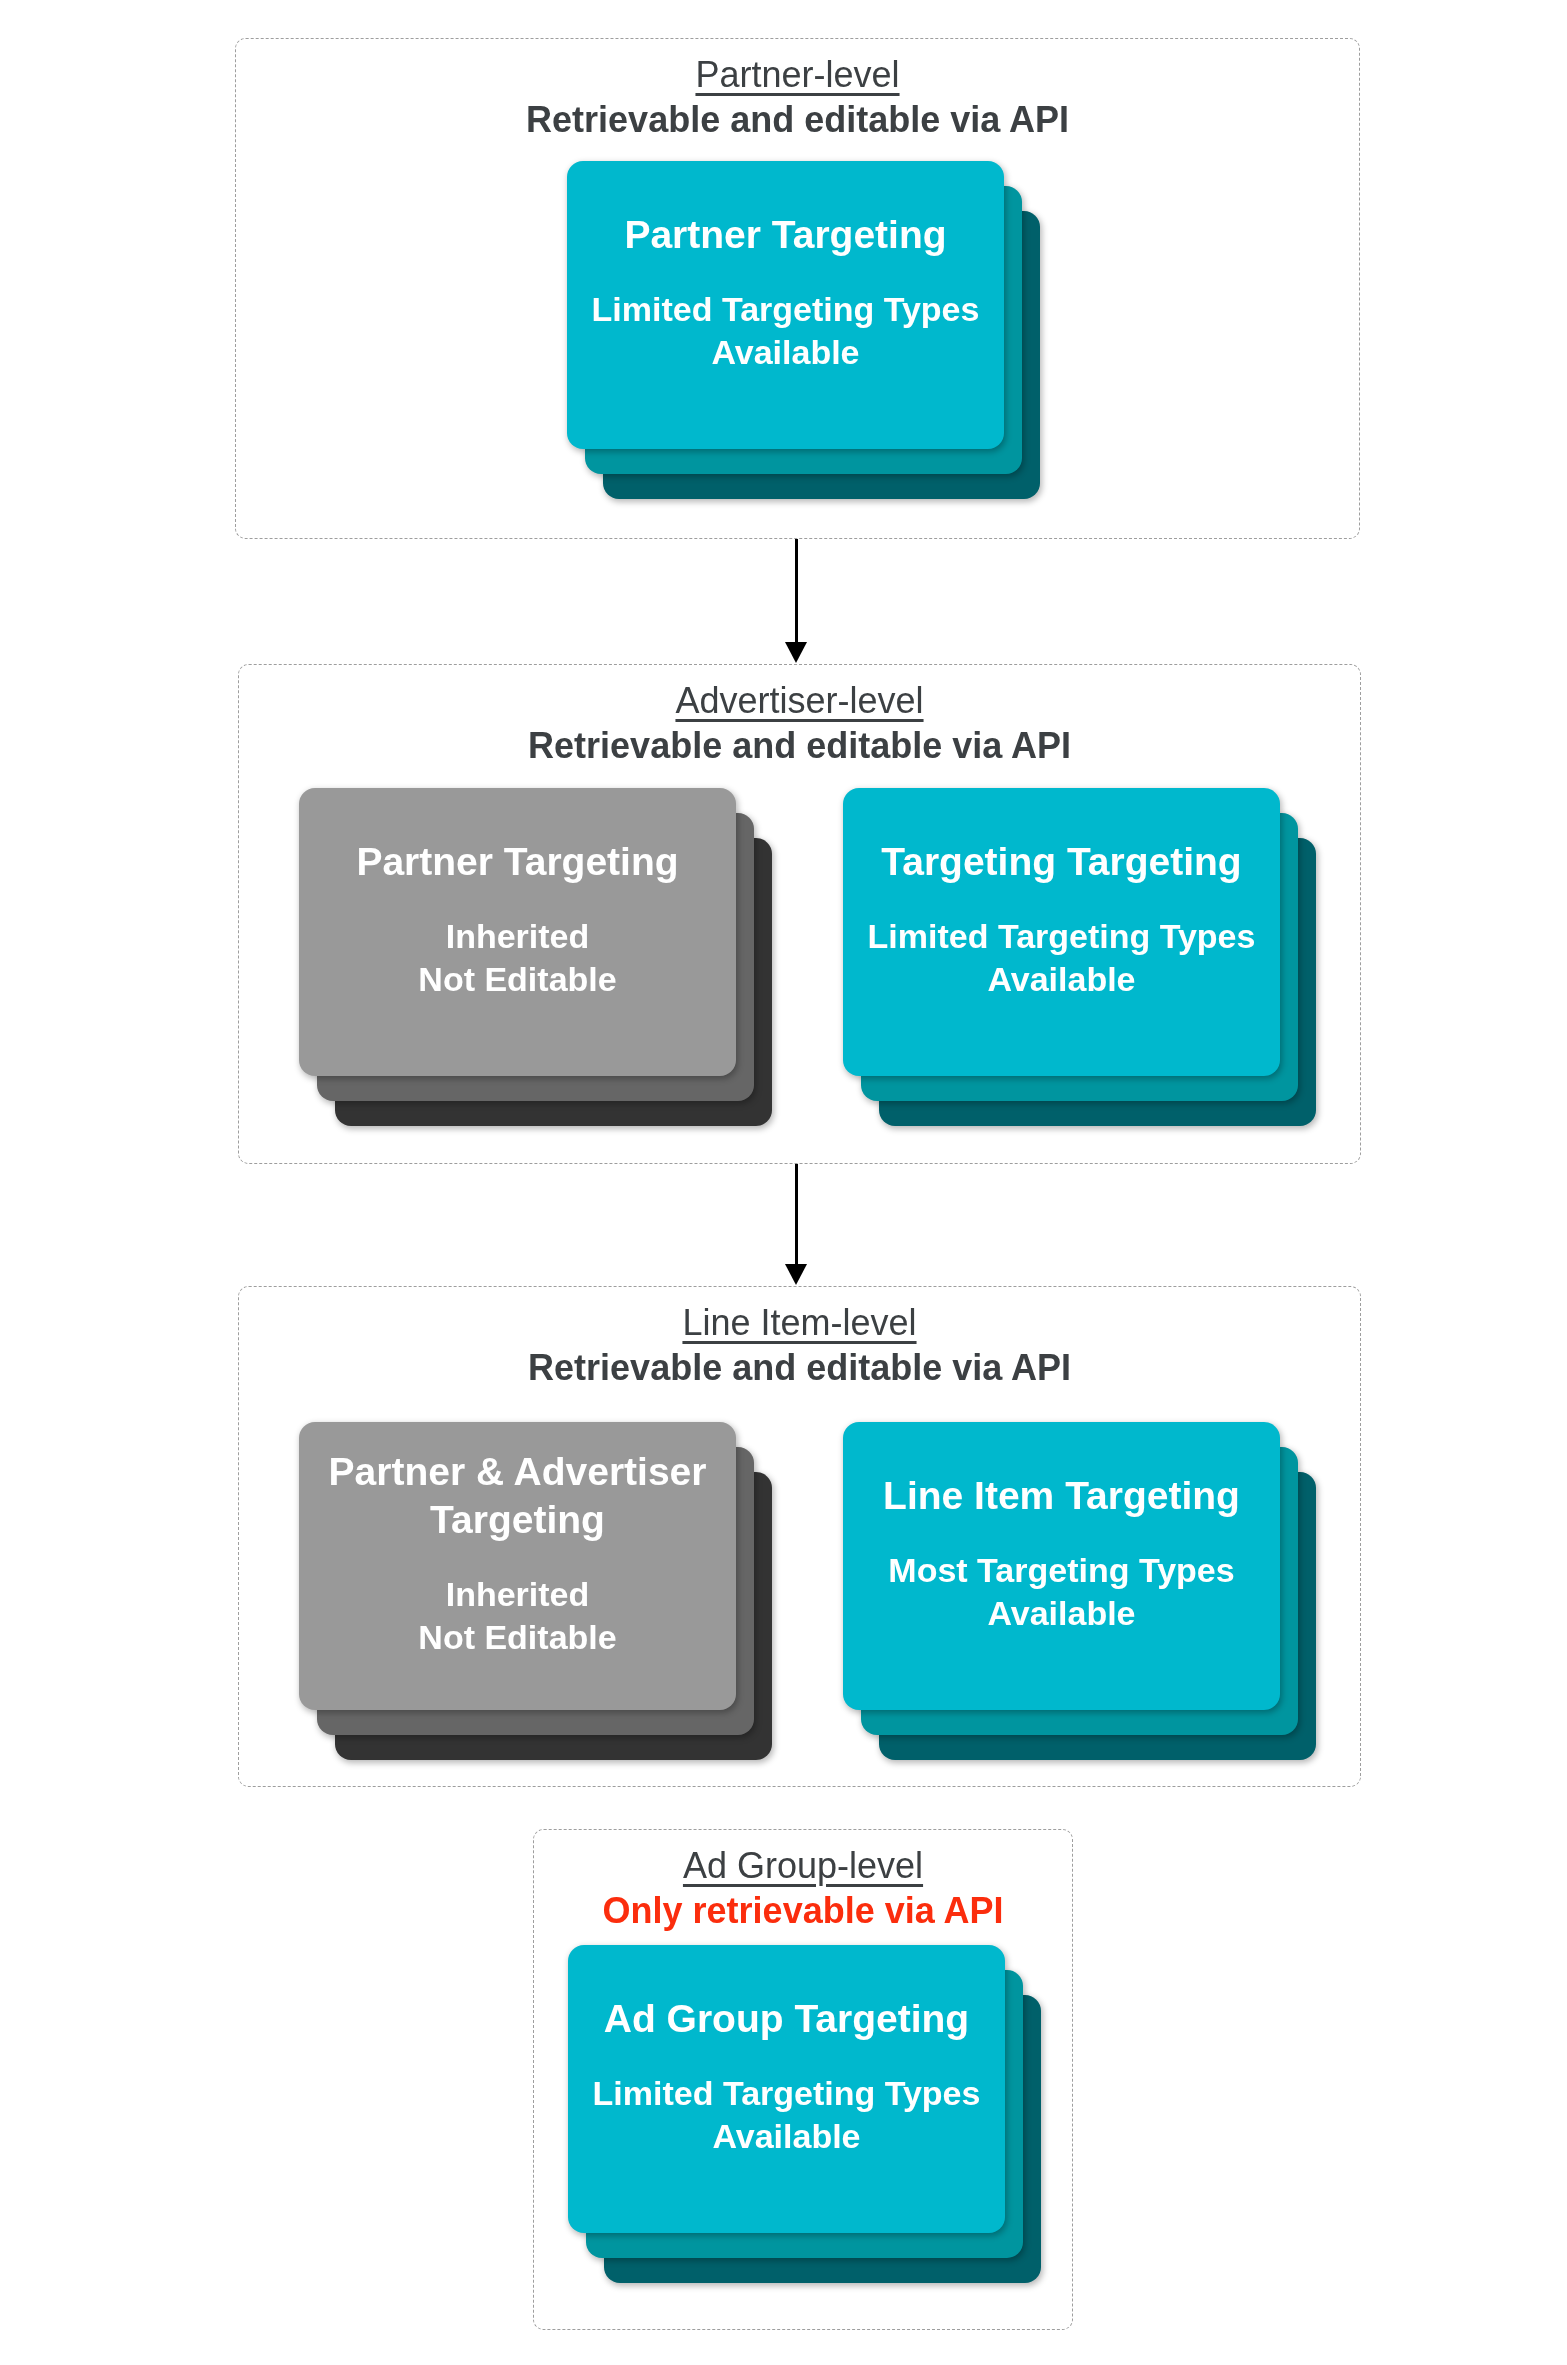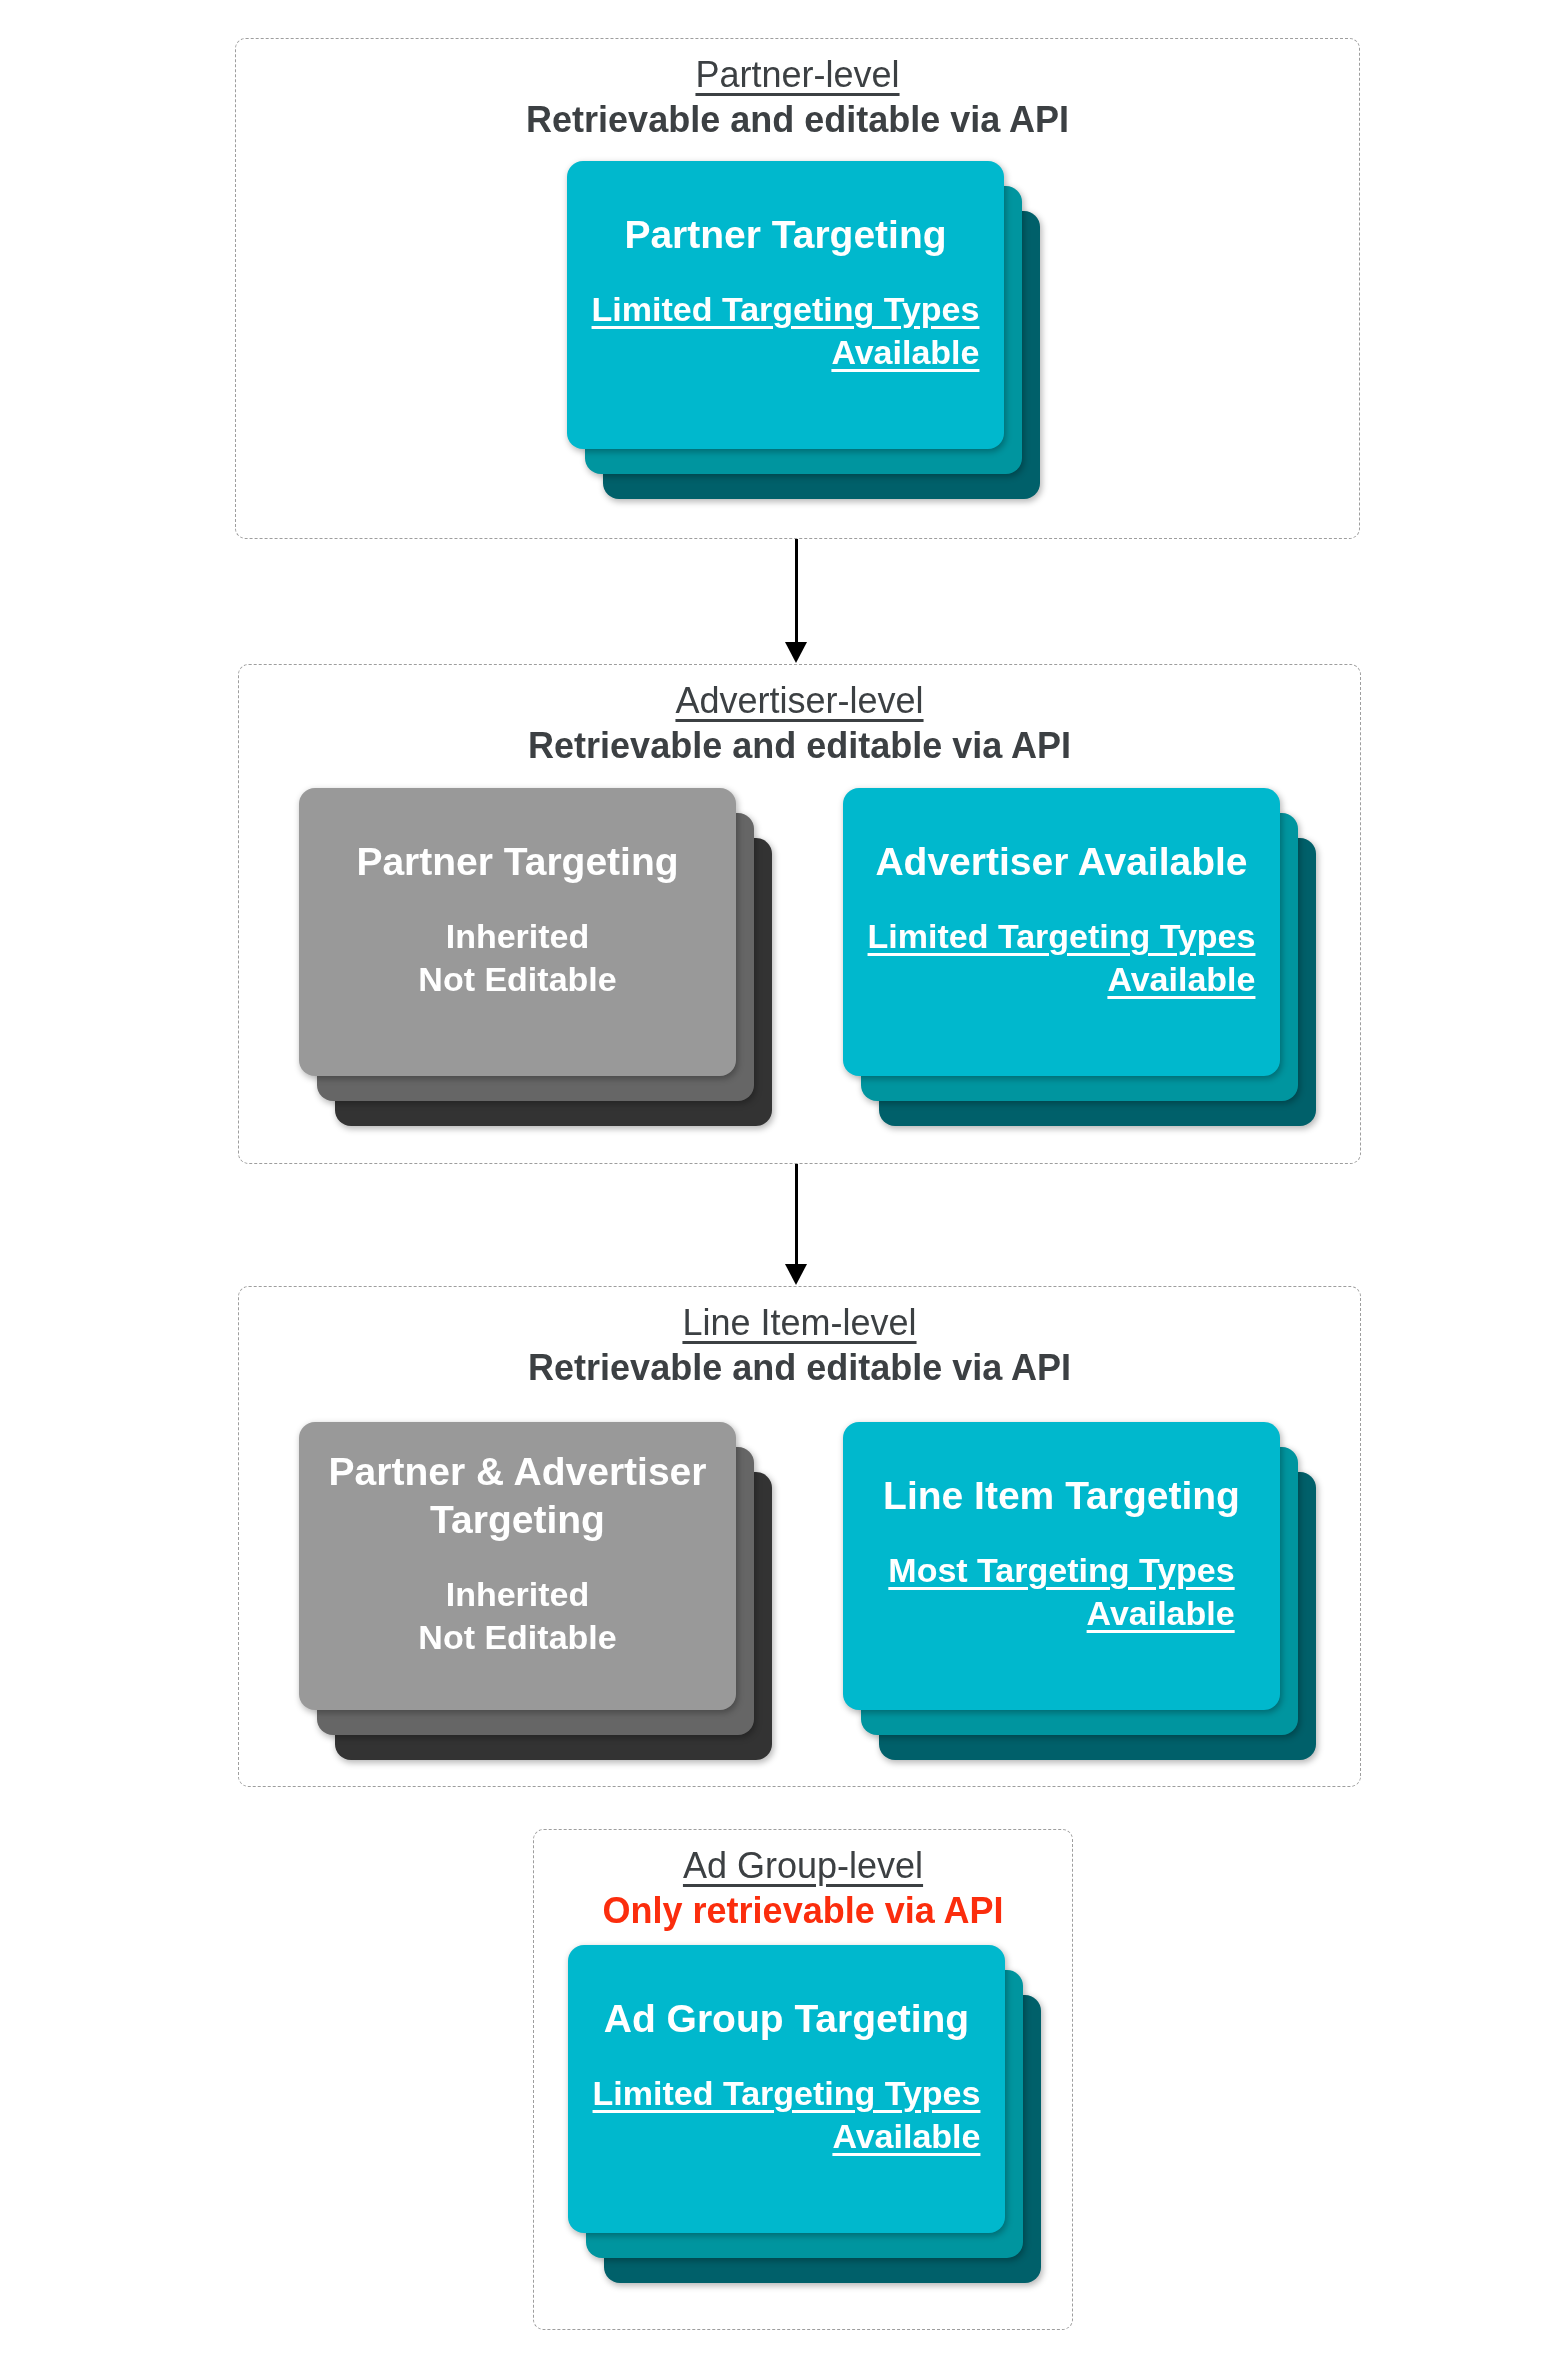--- a/index.html
+++ b/index.html
@@ -31,21 +31,21 @@
   .back{left:36px;top:50px;z-index:1;}
   .teal{background:var(--teal-front,#00b8cd);}
   .teal-mid{background:var(--teal-mid,#00959f);}
   .teal-back{background:var(--teal-back,#00606a);}
   .gray{background:var(--gray-front,#999999);}
   .gray-mid{background:var(--gray-mid,#666666);}
   .gray-back{background:var(--gray-back,#333333);}
   .card-title{font-size:39px;font-weight:700;line-height:48px;}
   .card-body{margin-top:29px;font-size:34px;font-weight:700;line-height:43px;}
   .line{display:block;}
-  .u{text-decoration:underline;text-decoration-thickness:2.7px;text-underline-offset:5.4px;text-align:right;}
+  .u{text-decoration-thickness:2.7px;text-underline-offset:5.4px;}
   .arrow{position:absolute;width:23px;}
   .shaft{position:absolute;left:9.8px;top:0;width:3.6px;bottom:18px;background:var(--arrow,#000);}
   .head{
     position:absolute;left:0;bottom:0;width:0;height:0;
     border-left:11.6px solid transparent;border-right:11.6px solid transparent;
     border-top:21.4px solid var(--arrow,#000);
   }
 </style>
 </head>
 <body>
@@ -93,21 +93,21 @@
           <span class="line">Inherited</span>
           <span class="line">Not Editable</span>
         </div>
       </div>
     </div>
     <div class="stack" style="left:604px;top:123px">
       <div class="layer back teal-back"></div>
       <div class="layer mid teal-mid"></div>
       <div class="layer front teal">
         <div class="card-title">
-          <span class="line">Advertiser Available</span>
+          <span class="line">Targeting Targeting</span>
         </div>
         <div class="card-body">
           <span class="line u">Limited Targeting Types</span>
           <span class="line u">Available</span>
         </div>
       </div>
     </div>
   </section>
 
   <div class="arrow" style="left:785px;top:1164px;height:121px">

